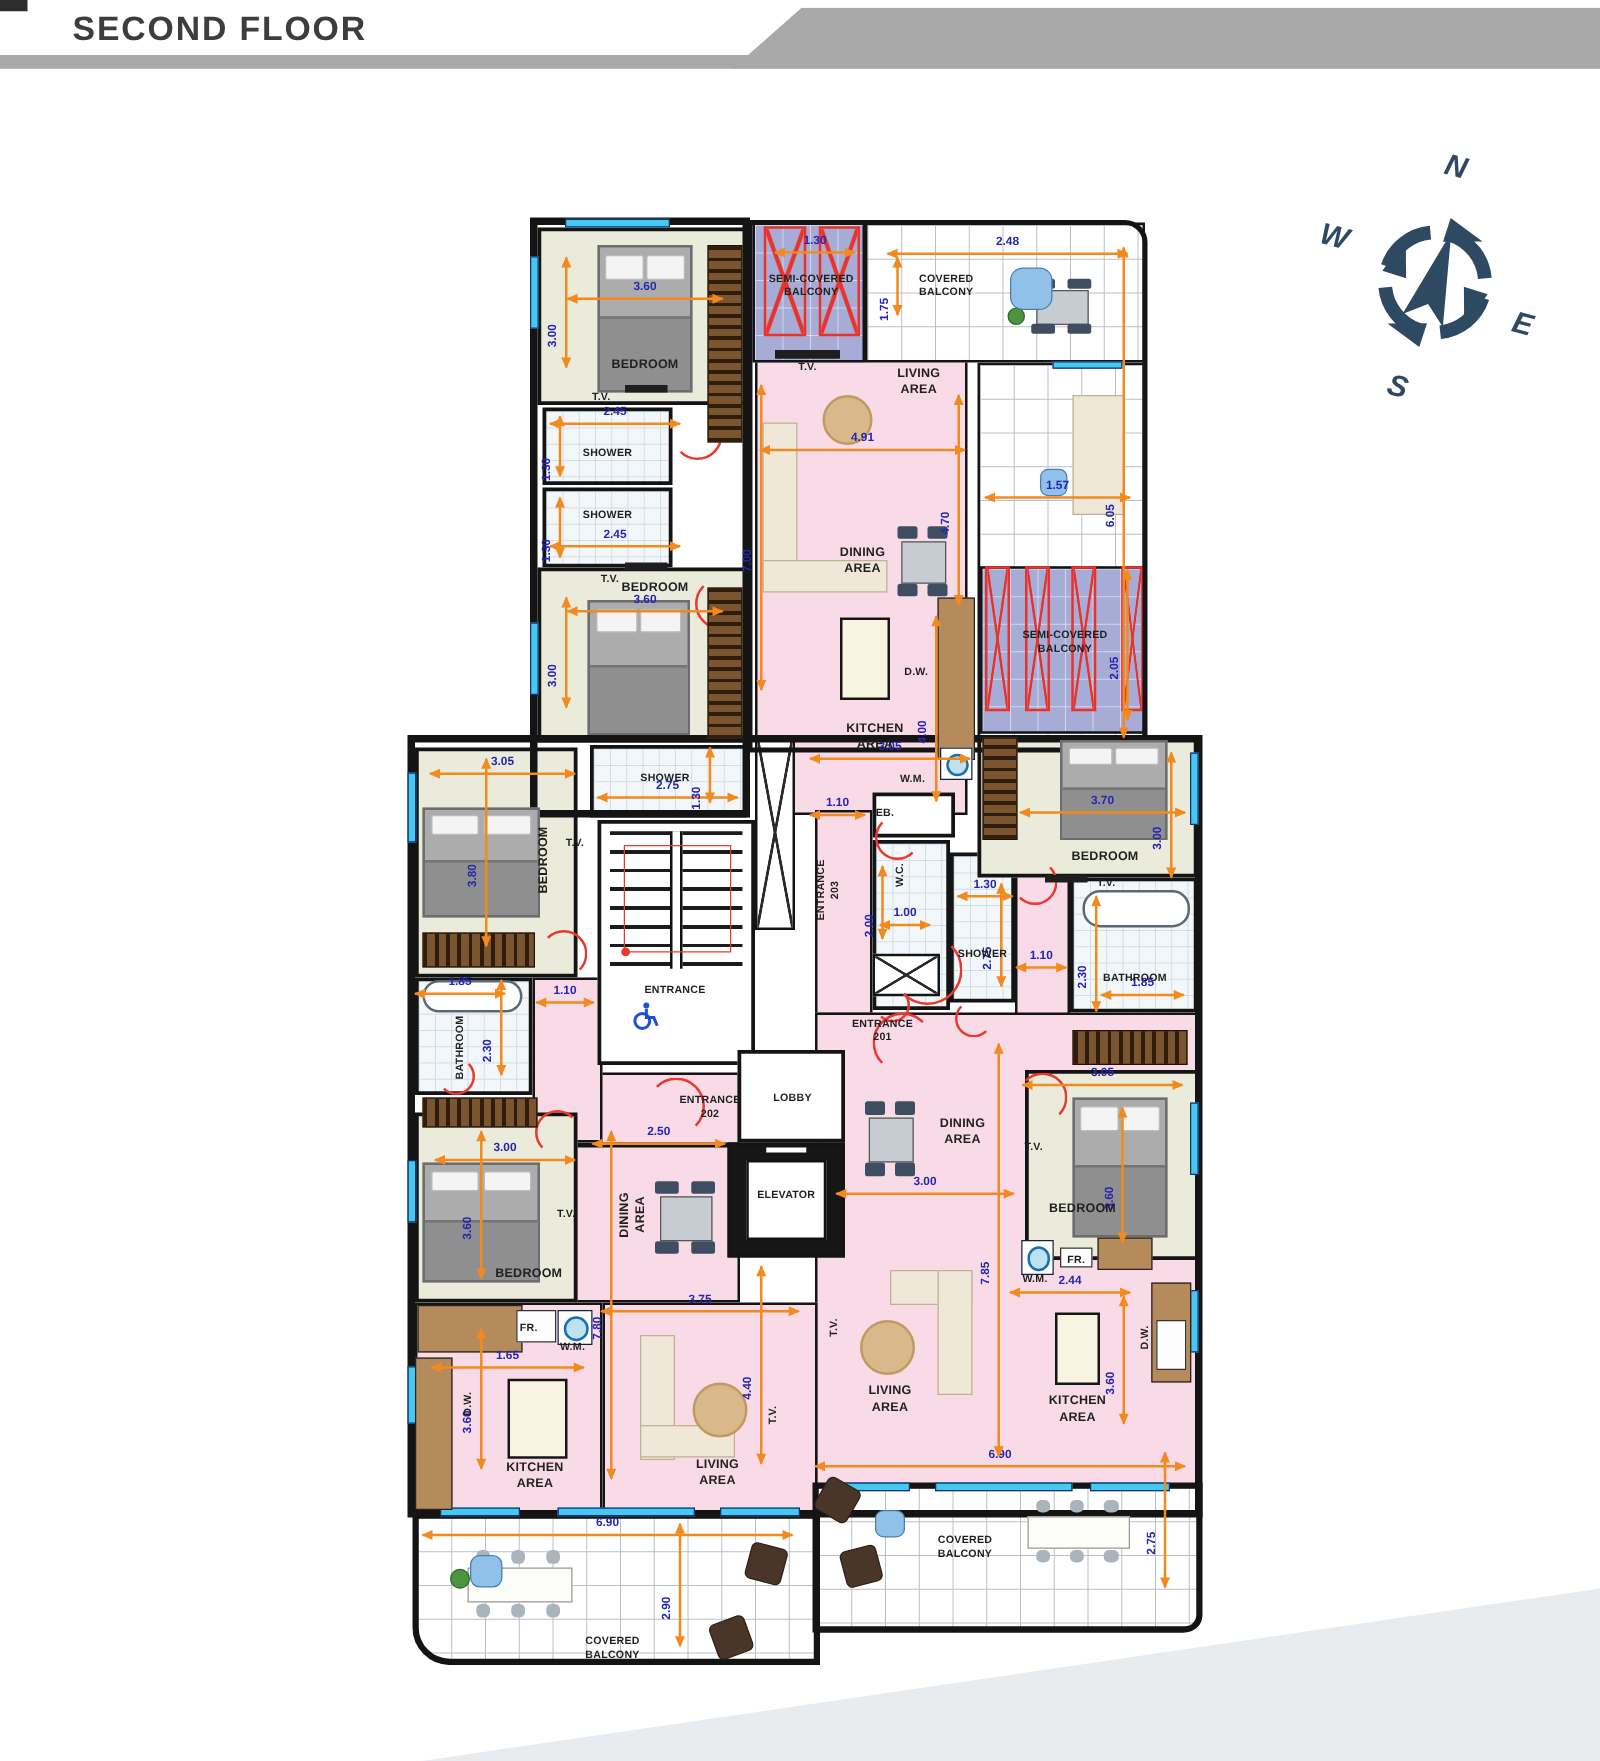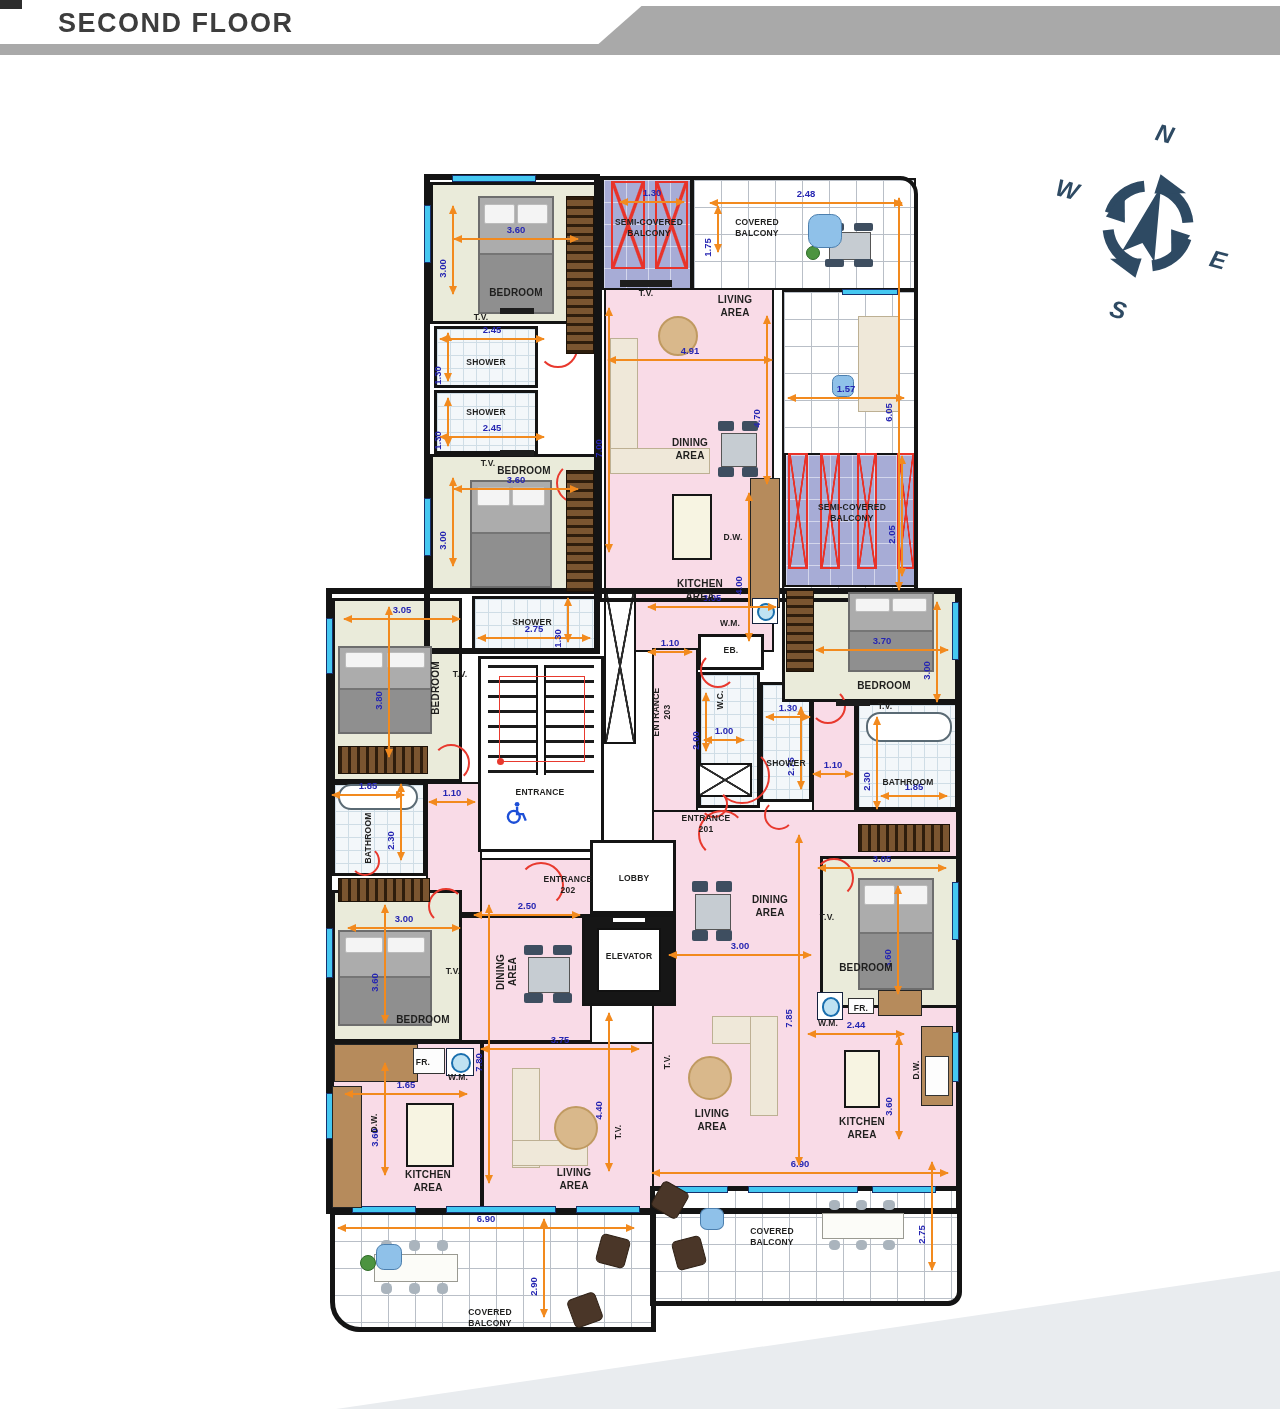--- a/index.html
+++ b/index.html
@@ -712,21 +712,21 @@
     <div class="tx sm" style="left: 827px; top: 917px;">T.V.</div>
     <div class="tx sm vert" style="left: 667px; top: 1062px;">T.V.</div>
     <div class="tx sm" style="left: 730px; top: 623px;">W.M.</div>
     <div class="tx sm" style="left: 458px; top: 1077px;">W.M.</div>
     <div class="tx sm" style="left: 828px; top: 1023px;">W.M.</div>
     <div class="tx sm" style="left: 733px; top: 537px;">D.W.</div>
     <div class="tx sm vert" style="left: 374px; top: 1123px;">D.W.</div>
     <div class="tx sm vert" style="left: 916px; top: 1070px;">D.W.</div>
     <div class="tx sm" style="left: 423px; top: 1062px;">FR.</div>
     <div class="tx sm" style="left: 861px; top: 1008px;">FR.</div>
-    <div class="tx sm" style="left: 731px; top: 650px;">EB.</div>
+    <div class="tx sm" style="left: 708px; top: 650px;">EB.</div>
     <div class="tx sm vert" style="left: 720px; top: 700px;">W.C.</div>
     <div class="tx sm vert" style="left: 662px; top: 712px;">ENTRANCE
 203</div>
     <div class="tx sm" style="left: 568px; top: 885px;">ENTRANCE
 202</div>
     <div class="tx sm" style="left: 706px; top: 824px;">ENTRANCE
 201</div>
   </div>
 
 </body></html>

